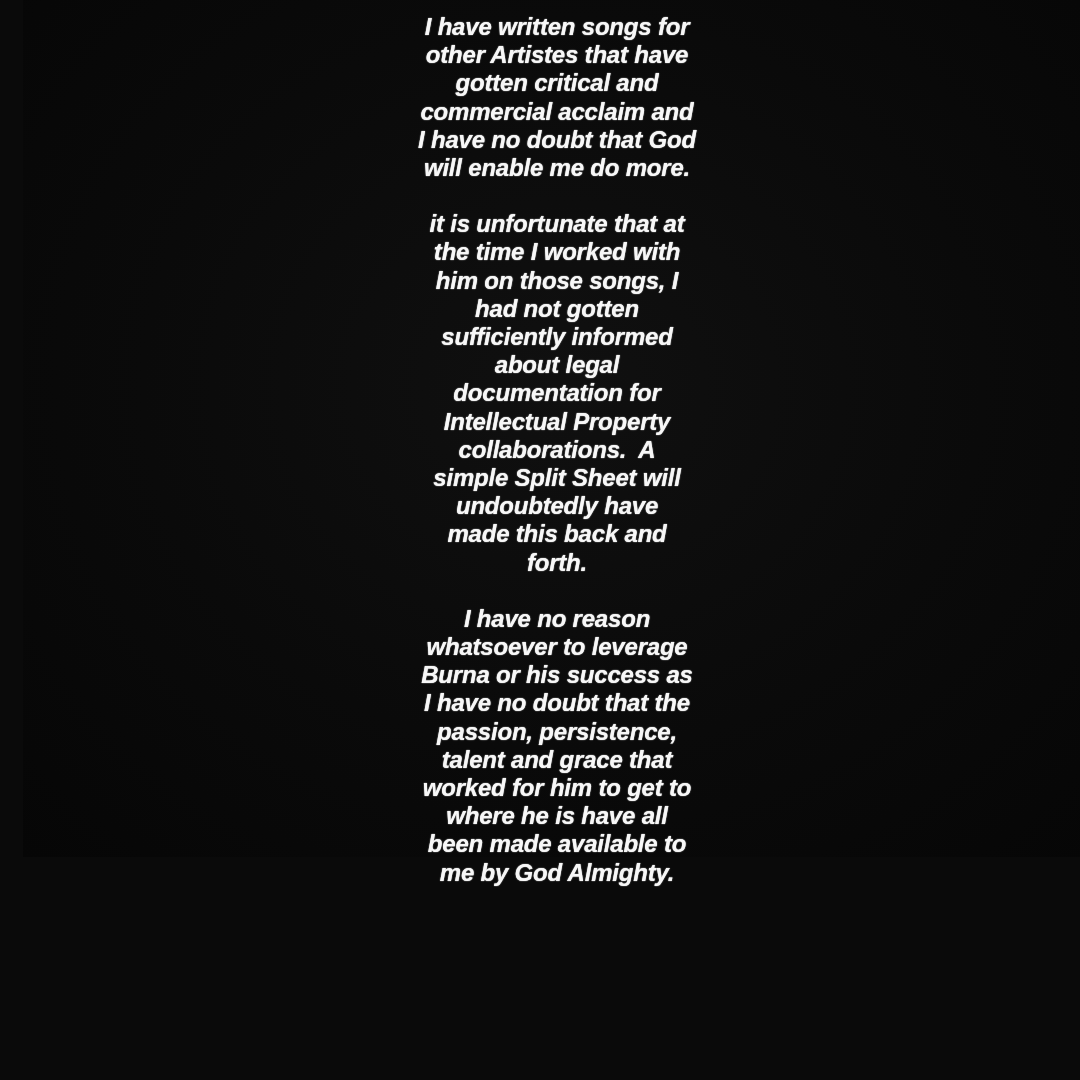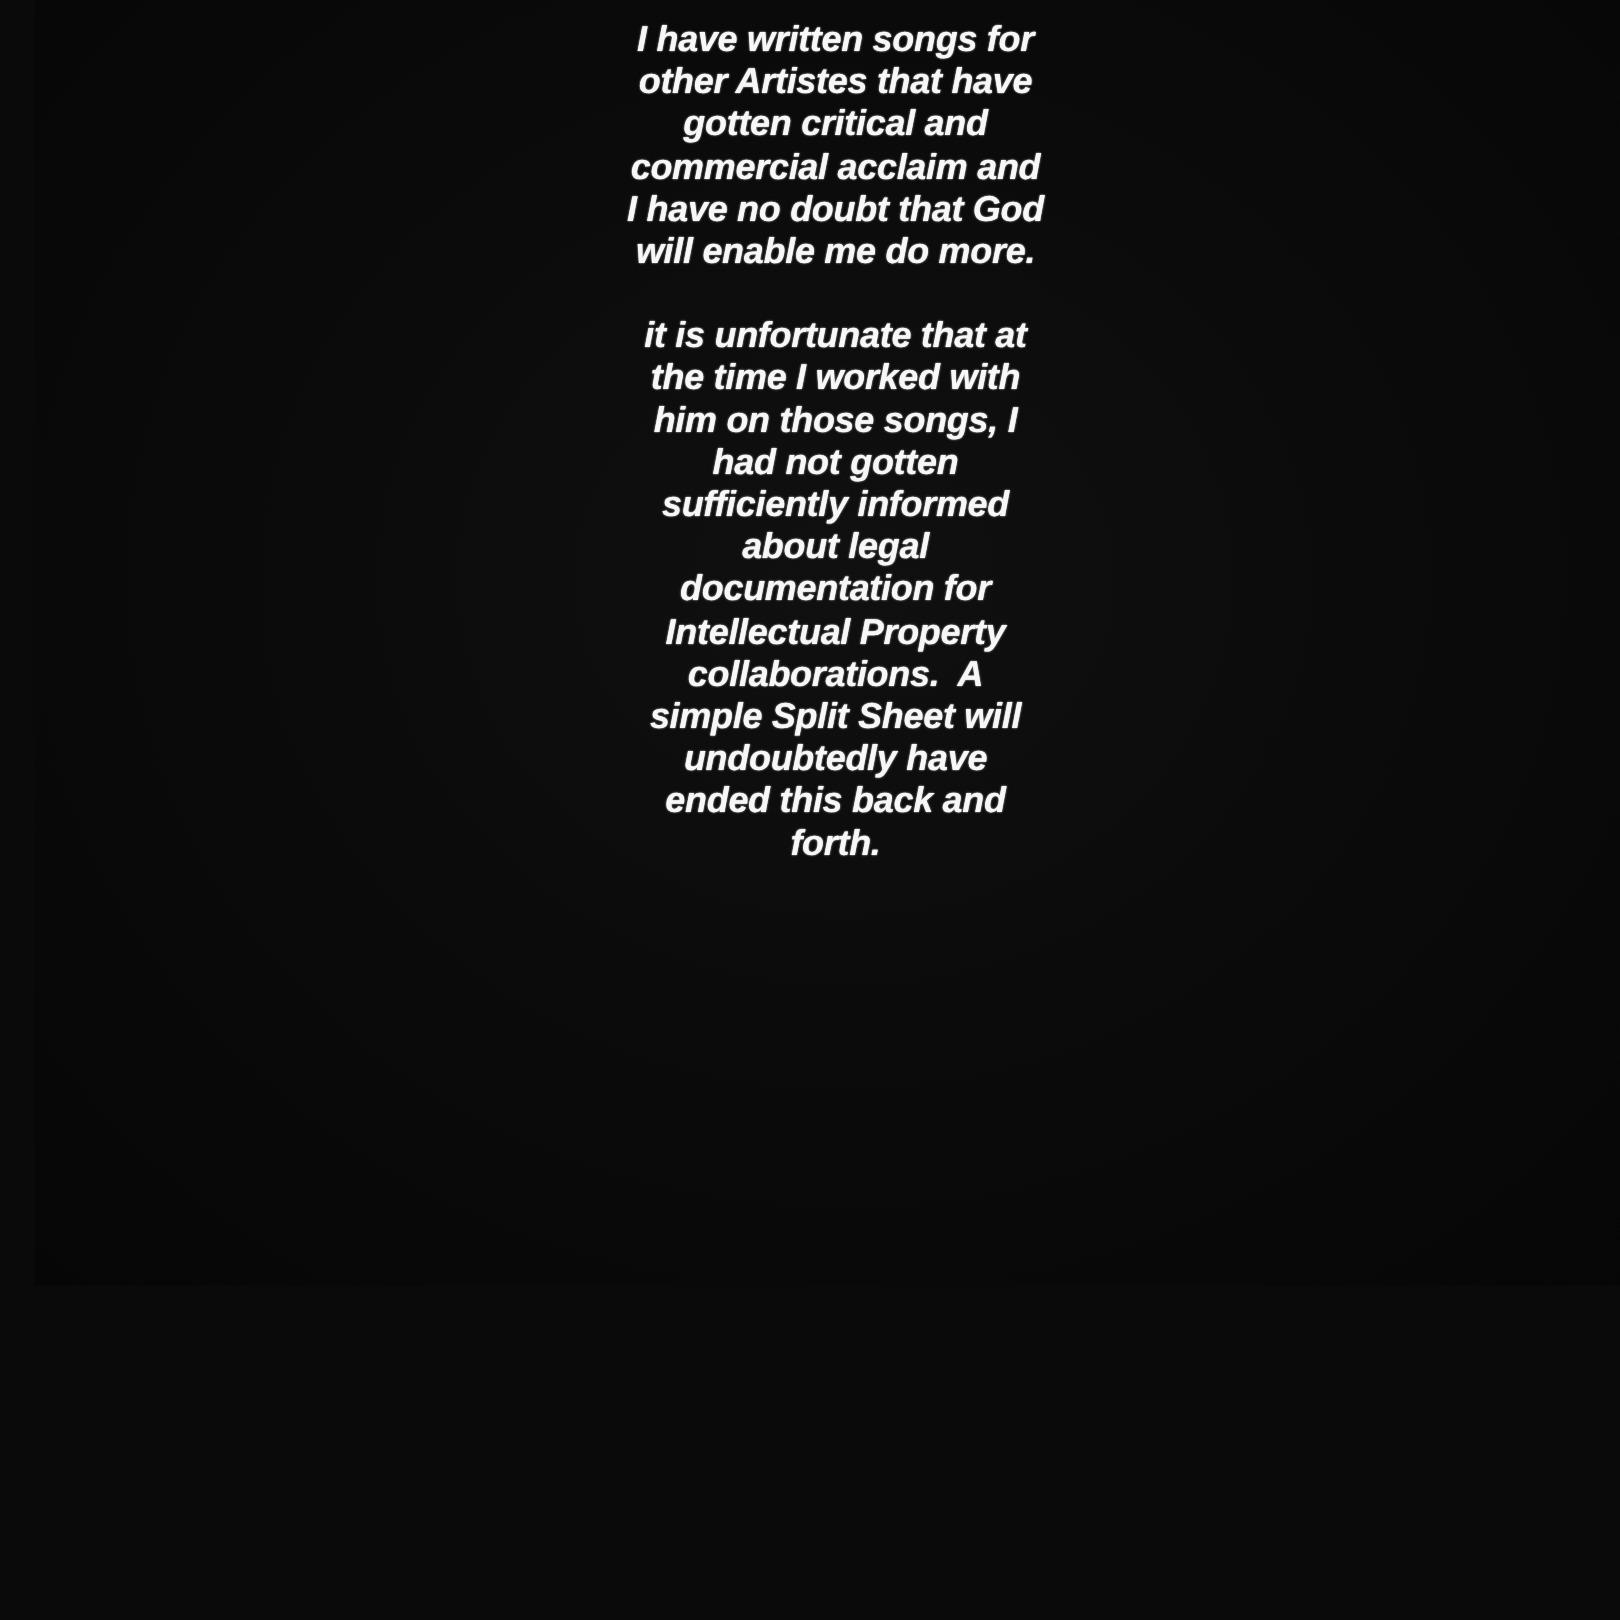--- a/index.html
+++ b/index.html
@@ -59,16 +59,26 @@
 the time I worked with
 him on those songs, I
 had not gotten
 sufficiently informed
 about legal
 documentation for
 Intellectual Property
 collaborations.  A
 simple Split Sheet will
 undoubtedly have
-ended this back and
+made this back and
 forth.</p>
+    <p>I have no reason
+whatsoever to leverage
+Burna or his success as
+I have no doubt that the
+passion, persistence,
+talent and grace that
+worked for him to get to
+where he is have all
+been made available to
+me by God Almighty.</p>
   </div>
 </div>
 
 </body></html>

